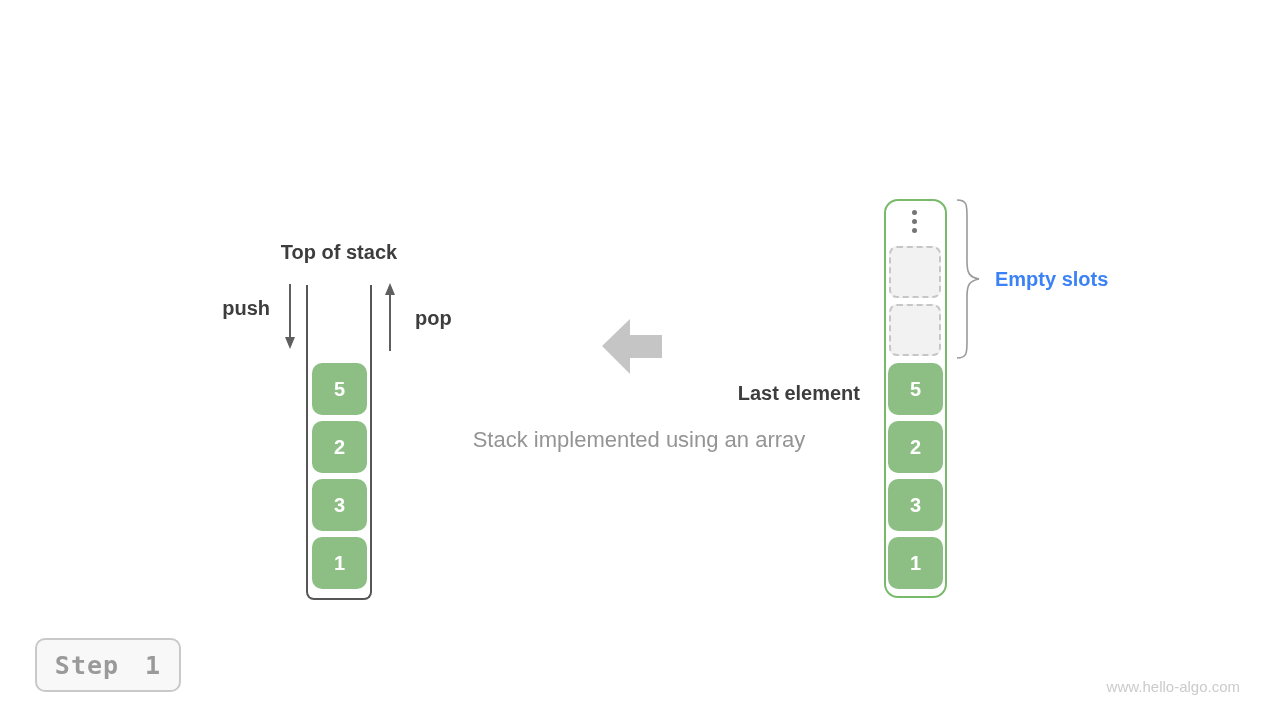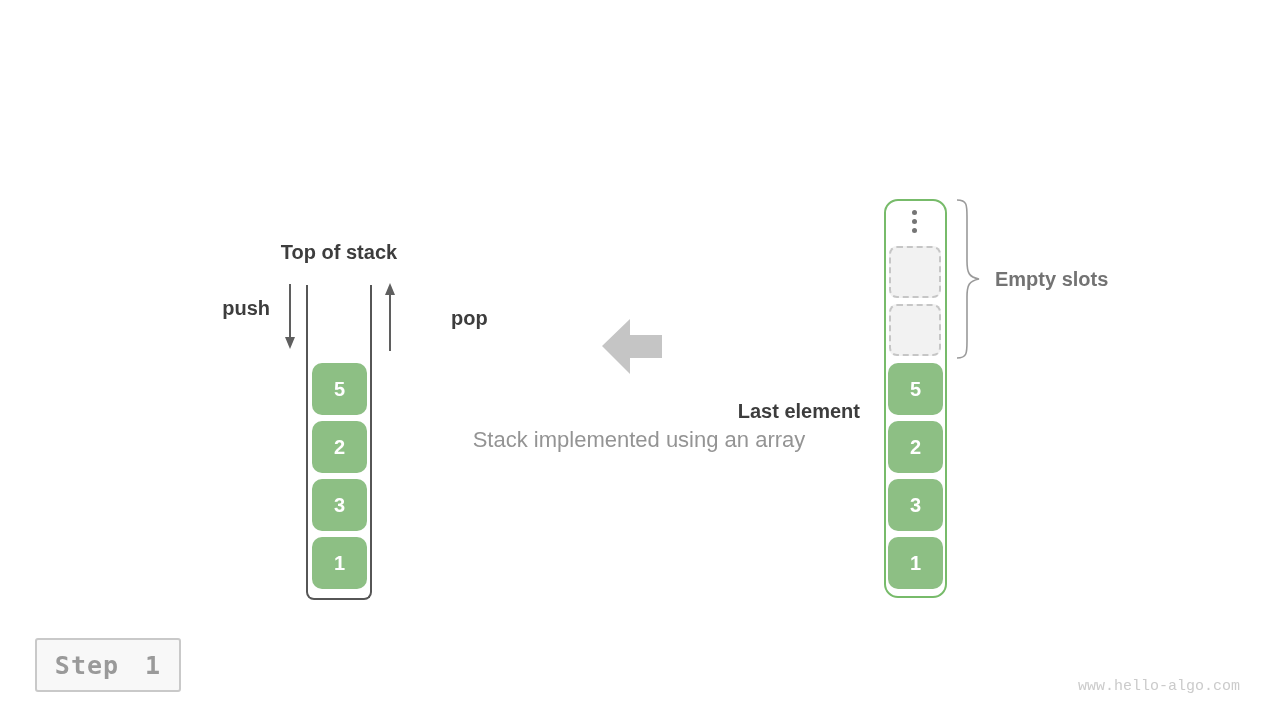--- a/index.html
+++ b/index.html
@@ -2,21 +2,21 @@
 <html><head>
 <meta charset="utf-8">
 <style>
   html,body{margin:0;padding:0;background:#ffffff;}
   .canvas{
     position:relative;width:1280px;height:720px;background:#ffffff;overflow:hidden;
     font-family:"Liberation Sans", sans-serif;color:#3d3d3d;padding-left:23px;
   }
   .abs{position:absolute;}
   .label-dark{font-weight:bold;font-size:20px;color:#3d3d3d;line-height:26px;}
-  .label-gray{font-weight:bold;font-size:20px;color:#737373;line-height:26px;}
+  .label-gray{font-weight:bold;font-size:20px;color:#3b82f6;line-height:26px;}
   .caption{font-size:22px;color:#949494;line-height:26px;}
   .center{text-align:center;}
   .right{text-align:right;}
 
   
   .stack-container{
     left:306px;top:285px;width:62px;height:313px;
     border-left:2px solid #565656;border-right:2px solid #565656;border-bottom:2px solid #565656;
     border-radius:0 0 8px 8px;background:#ffffff;
   }
@@ -35,28 +35,28 @@
   }
   .dots{left:912px;top:210px;display:flex;flex-direction:column;gap:4px;align-items:center;}
   .dot{width:5px;height:5px;border-radius:50%;background:#757575;}
   .empty-slot{
     left:889px;width:52px;height:52px;border:2px dashed #c6c6c6;border-radius:8px;
     background:#f2f2f2;box-sizing:border-box;
   }
 
   .step-badge{
     left:35px;top:638px;width:146px;height:54px;box-sizing:border-box;
-    border:2px solid #c9c9c9;border-radius:3px;background:#f8f8f8;
+    border:2px solid #c9c9c9;border-radius:10px;background:#f8f8f8;
     display:flex;align-items:center;justify-content:center;
     font-family:"DejaVu Sans Mono", monospace;font-weight:bold;font-size:25px;color:#9a9a9a;
     letter-spacing:1px;word-spacing:10px;
   }
   .watermark{
     left:1040px;top:678px;width:200px;text-align:right;
-    font-family:Liberation Mono, monospace;font-size:15px;color:#cbcbcb;
+    font-family:Liberation Sans, sans-serif;font-size:15px;color:#cbcbcb;
   }
 </style>
 </head>
 <body>
 
 <div class="canvas">
 
   <div class="abs label-dark center" style="left:239px;top:239px;width:200px;">Top of stack</div>
 
   <div class="abs label-dark right" style="left:180px;top:295px;width:90px;">push</div>
@@ -64,21 +64,21 @@
   <svg class="abs" style="left:284px;top:284px;" width="12" height="65" viewBox="0 0 12 65">
     <line x1="6" y1="0" x2="6" y2="55" stroke="#5f5f5f" stroke-width="2"></line>
     <polygon points="1,53 11,53 6,65" fill="#5f5f5f"></polygon>
   </svg>
 
   <svg class="abs" style="left:384px;top:283px;" width="12" height="68" viewBox="0 0 12 68">
     <polygon points="6,0 1,12 11,12" fill="#5f5f5f"></polygon>
     <line x1="6" y1="10" x2="6" y2="68" stroke="#5f5f5f" stroke-width="2"></line>
   </svg>
 
-  <div class="abs label-dark" style="left:415px;top:305px;width:70px;margin-left:36px;">pop</div>
+  <div class="abs label-dark" style="left:415px;top:305px;width:70px;">pop</div>
 
   <div class="abs stack-container"></div>
 
   <div class="abs block sblock" style="top:363px;">5</div>
   <div class="abs block sblock" style="top:421px;">2</div>
   <div class="abs block sblock" style="top:479px;">3</div>
   <div class="abs block sblock" style="top:537px;">1</div>
 
 
   <svg class="abs" style="left:602px;top:319px;" width="60" height="55" viewBox="0 0 60 55">
@@ -102,20 +102,20 @@
   <div class="abs block ablock" style="top:421px;">2</div>
   <div class="abs block ablock" style="top:479px;">3</div>
   <div class="abs block ablock" style="top:537px;">1</div>
 
   <svg class="abs" style="left:954px;top:198px;" width="28" height="162" viewBox="0 0 28 162">
     <path d="M3,2 C13,2 13,7 13,19 L13,63 C13,75 15,79 25,81 C15,83 13,87 13,99 L13,143 C13,155 13,160 3,160" fill="none" stroke="#9a9a9a" stroke-width="1.6"></path>
   </svg>
 
   <div class="abs label-gray" style="left:995px;top:266px;width:190px;">Empty slots</div>
 
-  <div class="abs label-dark right" style="left:660px;top:380px;width:200px;margin-top:18px;">Last element</div>
+  <div class="abs label-dark right" style="left:660px;top:380px;width:200px;">Last element</div>
 
 
   <div class="abs step-badge">Step 1</div>
 
   <div class="abs watermark">www.hello-algo.com</div>
 
 </div>
 
 </body></html>

